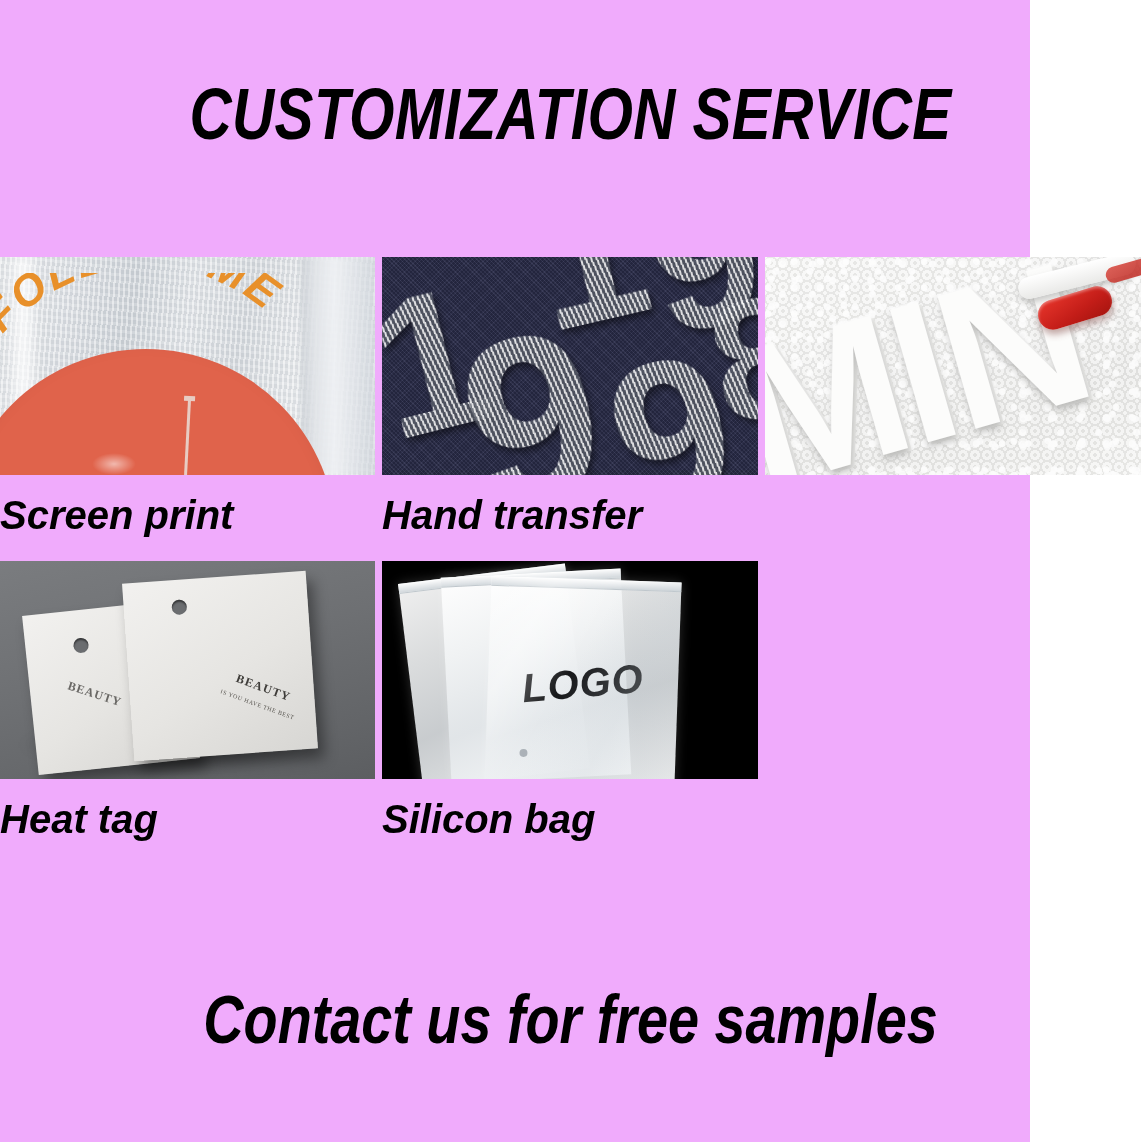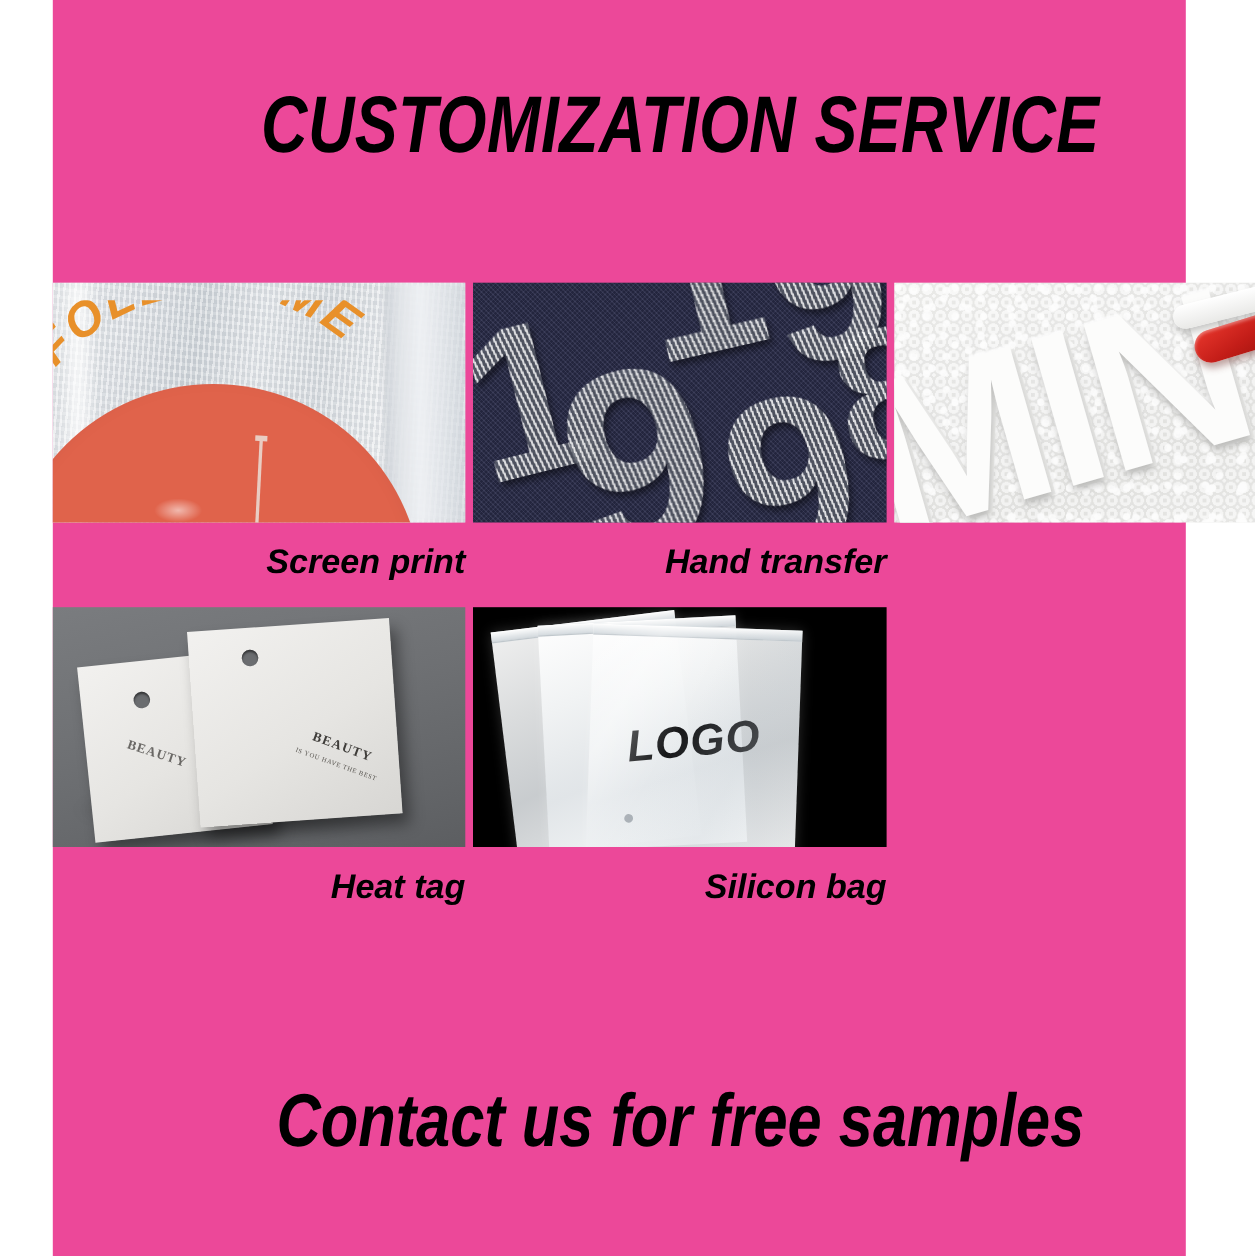--- a/index.html
+++ b/index.html
@@ -10,22 +10,21 @@
     width: 1141px;
     height: 1142px;
     background: #ffffff;
     font-family: "Liberation Sans", sans-serif;
     overflow: hidden;
   }
   .page {
     position: relative;
     width: 1030px;
     height: 1142px;
-    background: #ec4899;
-    margin-left: 48px;
+    background: #f0abfc;
   }
 
   
   .main-title {
     position: absolute;
     top: 72px;
     left: 0;
     width: 1141px;
     text-align: center;
     font-family: "Liberation Sans Narrow", "Liberation Sans", sans-serif;
@@ -57,23 +56,23 @@
   .thumb {
     position: relative;
     width: 100%;
     height: 218px;
     overflow: hidden;
     background: #cccccc;
   }
   .row2 .thumb { height: 218px; }
   .caption {
     width: 100%;
-    text-align: right;
+    text-align: left;
     font-family: "Liberation Sans", sans-serif;
-    font-size: 31px;
+    font-size: 40px;
     font-weight: bold;
     font-style: italic;
     color: #000000;
     line-height: 1;
     padding-top: 20px;
     padding-bottom: 26px;
     white-space: nowrap;
   }
 
   

